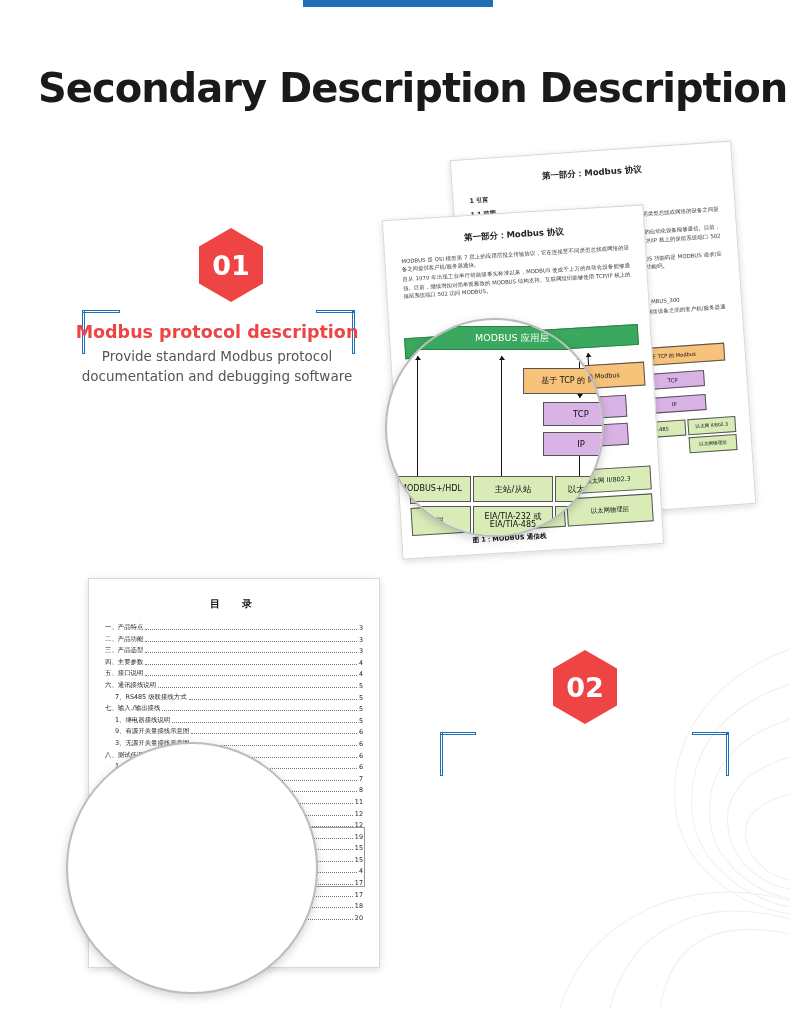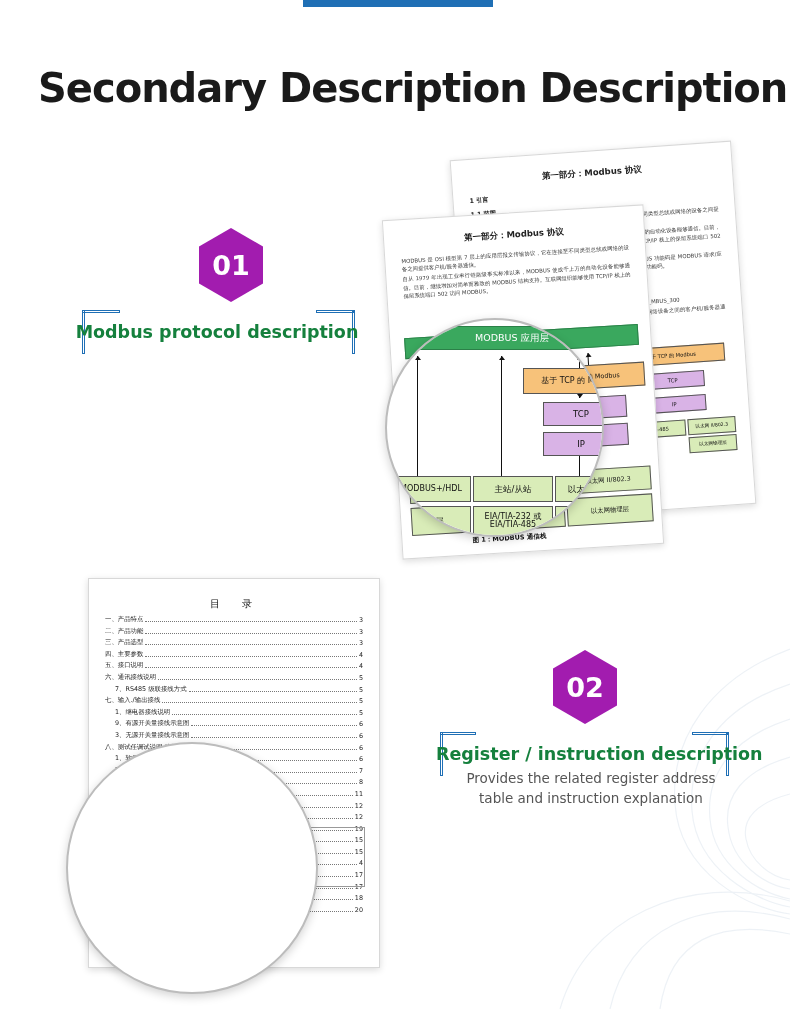--- a/index.html
+++ b/index.html
@@ -18,28 +18,28 @@
     font-family:"DejaVu Sans", sans-serif;
   }
 
   
   .swirl{position:absolute;right:0;bottom:0;width:330px;height:420px;opacity:.55;pointer-events:none;}
 
   
   .feat{position:absolute;}
   .hex{
     position:relative;width:64px;height:74px;
-    background:#a21caf;
+    background:#ef4444;
     clip-path:polygon(50% 0%,100% 25%,100% 75%,50% 100%,0% 75%,0% 25%);
     display:flex;align-items:center;justify-content:center;
     color:#fff;font-size:27px;font-weight:bold;
     font-family:"DejaVu Sans", sans-serif;
   }
   .feat-title{
-    font-size:17.5px;color:#15803d;font-weight:bold;
+    font-size:17.5px;color:#ef4444;font-weight:bold;
     font-family:"DejaVu Sans", sans-serif;
     white-space:nowrap;
   }
   .feat-desc{
     font-size:13.5px;color:#555;line-height:20px;text-align:center;
     font-family:"DejaVu Sans", sans-serif;
   }
   .bracket{position:absolute;border:1px solid #1f6fb5;}
 
   
@@ -104,22 +104,22 @@
   .lens{
     position:absolute;border-radius:50%;border:2px solid #bcbcbc;
     background:#fff;overflow:hidden;box-shadow:0 3px 10px rgba(0,0,0,.18);
   }
   #lens-modbus{left:385px;top:318px;width:215px;height:215px;}
   #lens-modbus .lens-inner{position:absolute;left:-8px;top:-6px;width:240px;height:240px;}
 
   
   .toc{left:88px;top:578px;width:290px;height:388px;transform:rotate(0deg);}
   .toc-title{
-    text-align:center;font-size:10px;font-weight:normal;letter-spacing:6px;color:#111;
-    margin:18px 0 4px;font-family:"DejaVu Sans", sans-serif;
+    text-align:center;font-size:10px;font-weight:bold;letter-spacing:6px;color:#111;
+    margin:18px 0 12px;font-family:"DejaVu Sans", sans-serif;
   }
   .toc-row{
     display:flex;align-items:flex-end;font-size:6.4px;color:#222;margin:0 16px 2.6px;
     font-family:"DejaVu Sans", sans-serif;white-space:nowrap;text-align:right;
   }
   .toc-row .t{}
   .toc-row .dots{flex:1;border-bottom:1px dotted #777;margin:0 2px 2px;height:1px;}
   .toc-row .p{}
   .toc-row.ind{margin-left:26px;}
 
@@ -378,26 +378,25 @@
   </div>
 </div>
 
 <div class="feat" id="feature-01">
   <div class="bracket br-l"></div>
   <div class="bracket br-lt"></div>
   <div class="bracket br-r"></div>
   <div class="bracket br-rt"></div>
   <div class="hex">01</div>
   <div class="feat-title">Modbus protocol description</div>
+  <div class="feat-desc">
+    <div>Provide standard Modbus protocol</div>
+    <div>documentation and debugging software</div>
+  </div>
 </div>
 
 <div class="feat" id="feature-02">
   <div class="bracket br-l"></div>
   <div class="bracket br-lt"></div>
   <div class="bracket br-r"></div>
   <div class="bracket br-rt"></div>
   <div class="hex">02</div>
-  <div class="feat-title">Register / instruction description</div>
-  <div class="feat-desc">
-    <div>Provides the related register address</div>
-    <div>table and instruction explanation</div>
-  </div>
 </div>
 
 </body></html>

